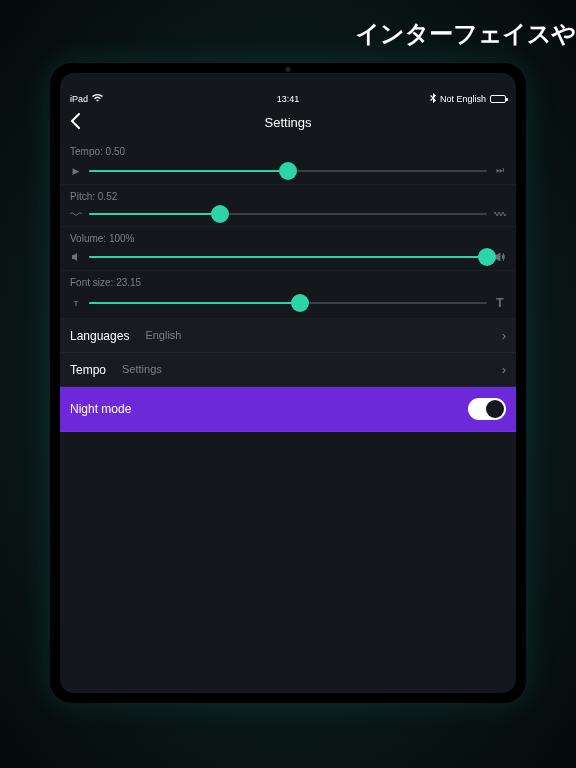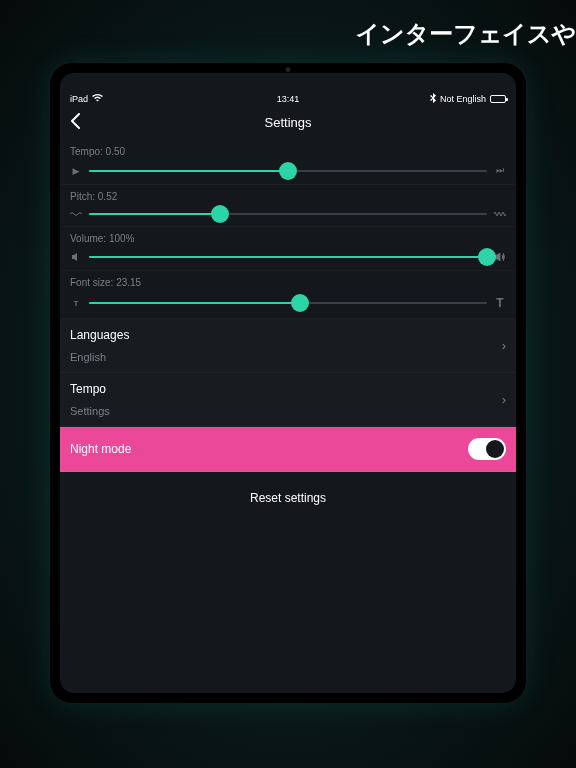--- a/index.html
+++ b/index.html
@@ -168,43 +168,42 @@
     .list-row {
       display: flex;
       align-items: center;
       justify-content: space-between;
       padding: 9px 10px;
       border-bottom: 1px solid rgba(255,255,255,0.04);
       background: #181c21;
     }
     .list-row-text {
       display: flex;
-      flex-direction: column;
-      gap: 9px;
+      gap: 16px;
     }
     .list-title {
       color: #fff;
       font-size: 12px;
       font-weight: 500;
     }
     .list-subtitle {
       color: #7a8088;
       font-size: 11px;
     }
     .chevron {
       color: #7a8088;
       font-size: 13px;
     }
     .toggle-row {
       display: flex;
       align-items: center;
       justify-content: space-between;
       padding: 11px 10px;
       border-bottom: 1px solid rgba(255,255,255,0.04);
-      background: #ec4899;
+      background: #6d28d9;
     }
     .toggle {
       width: 38px;
       height: 22px;
       background: #fff;
       border-radius: 11px;
       position: relative;
     }
     .toggle-knob {
       position: absolute;
@@ -348,19 +347,16 @@
         <span class="chevron">›</span>
       </div>
 
       <div class="toggle-row">
         <span class="list-title">Night mode</span>
         <div class="toggle">
           <div class="toggle-knob"></div>
         </div>
       </div>
 
-      <div class="reset-row">
-        <span class="reset-text">Reset settings</span>
-      </div>
 
     </div>
   </div>
 </div>
 
 </body></html>

